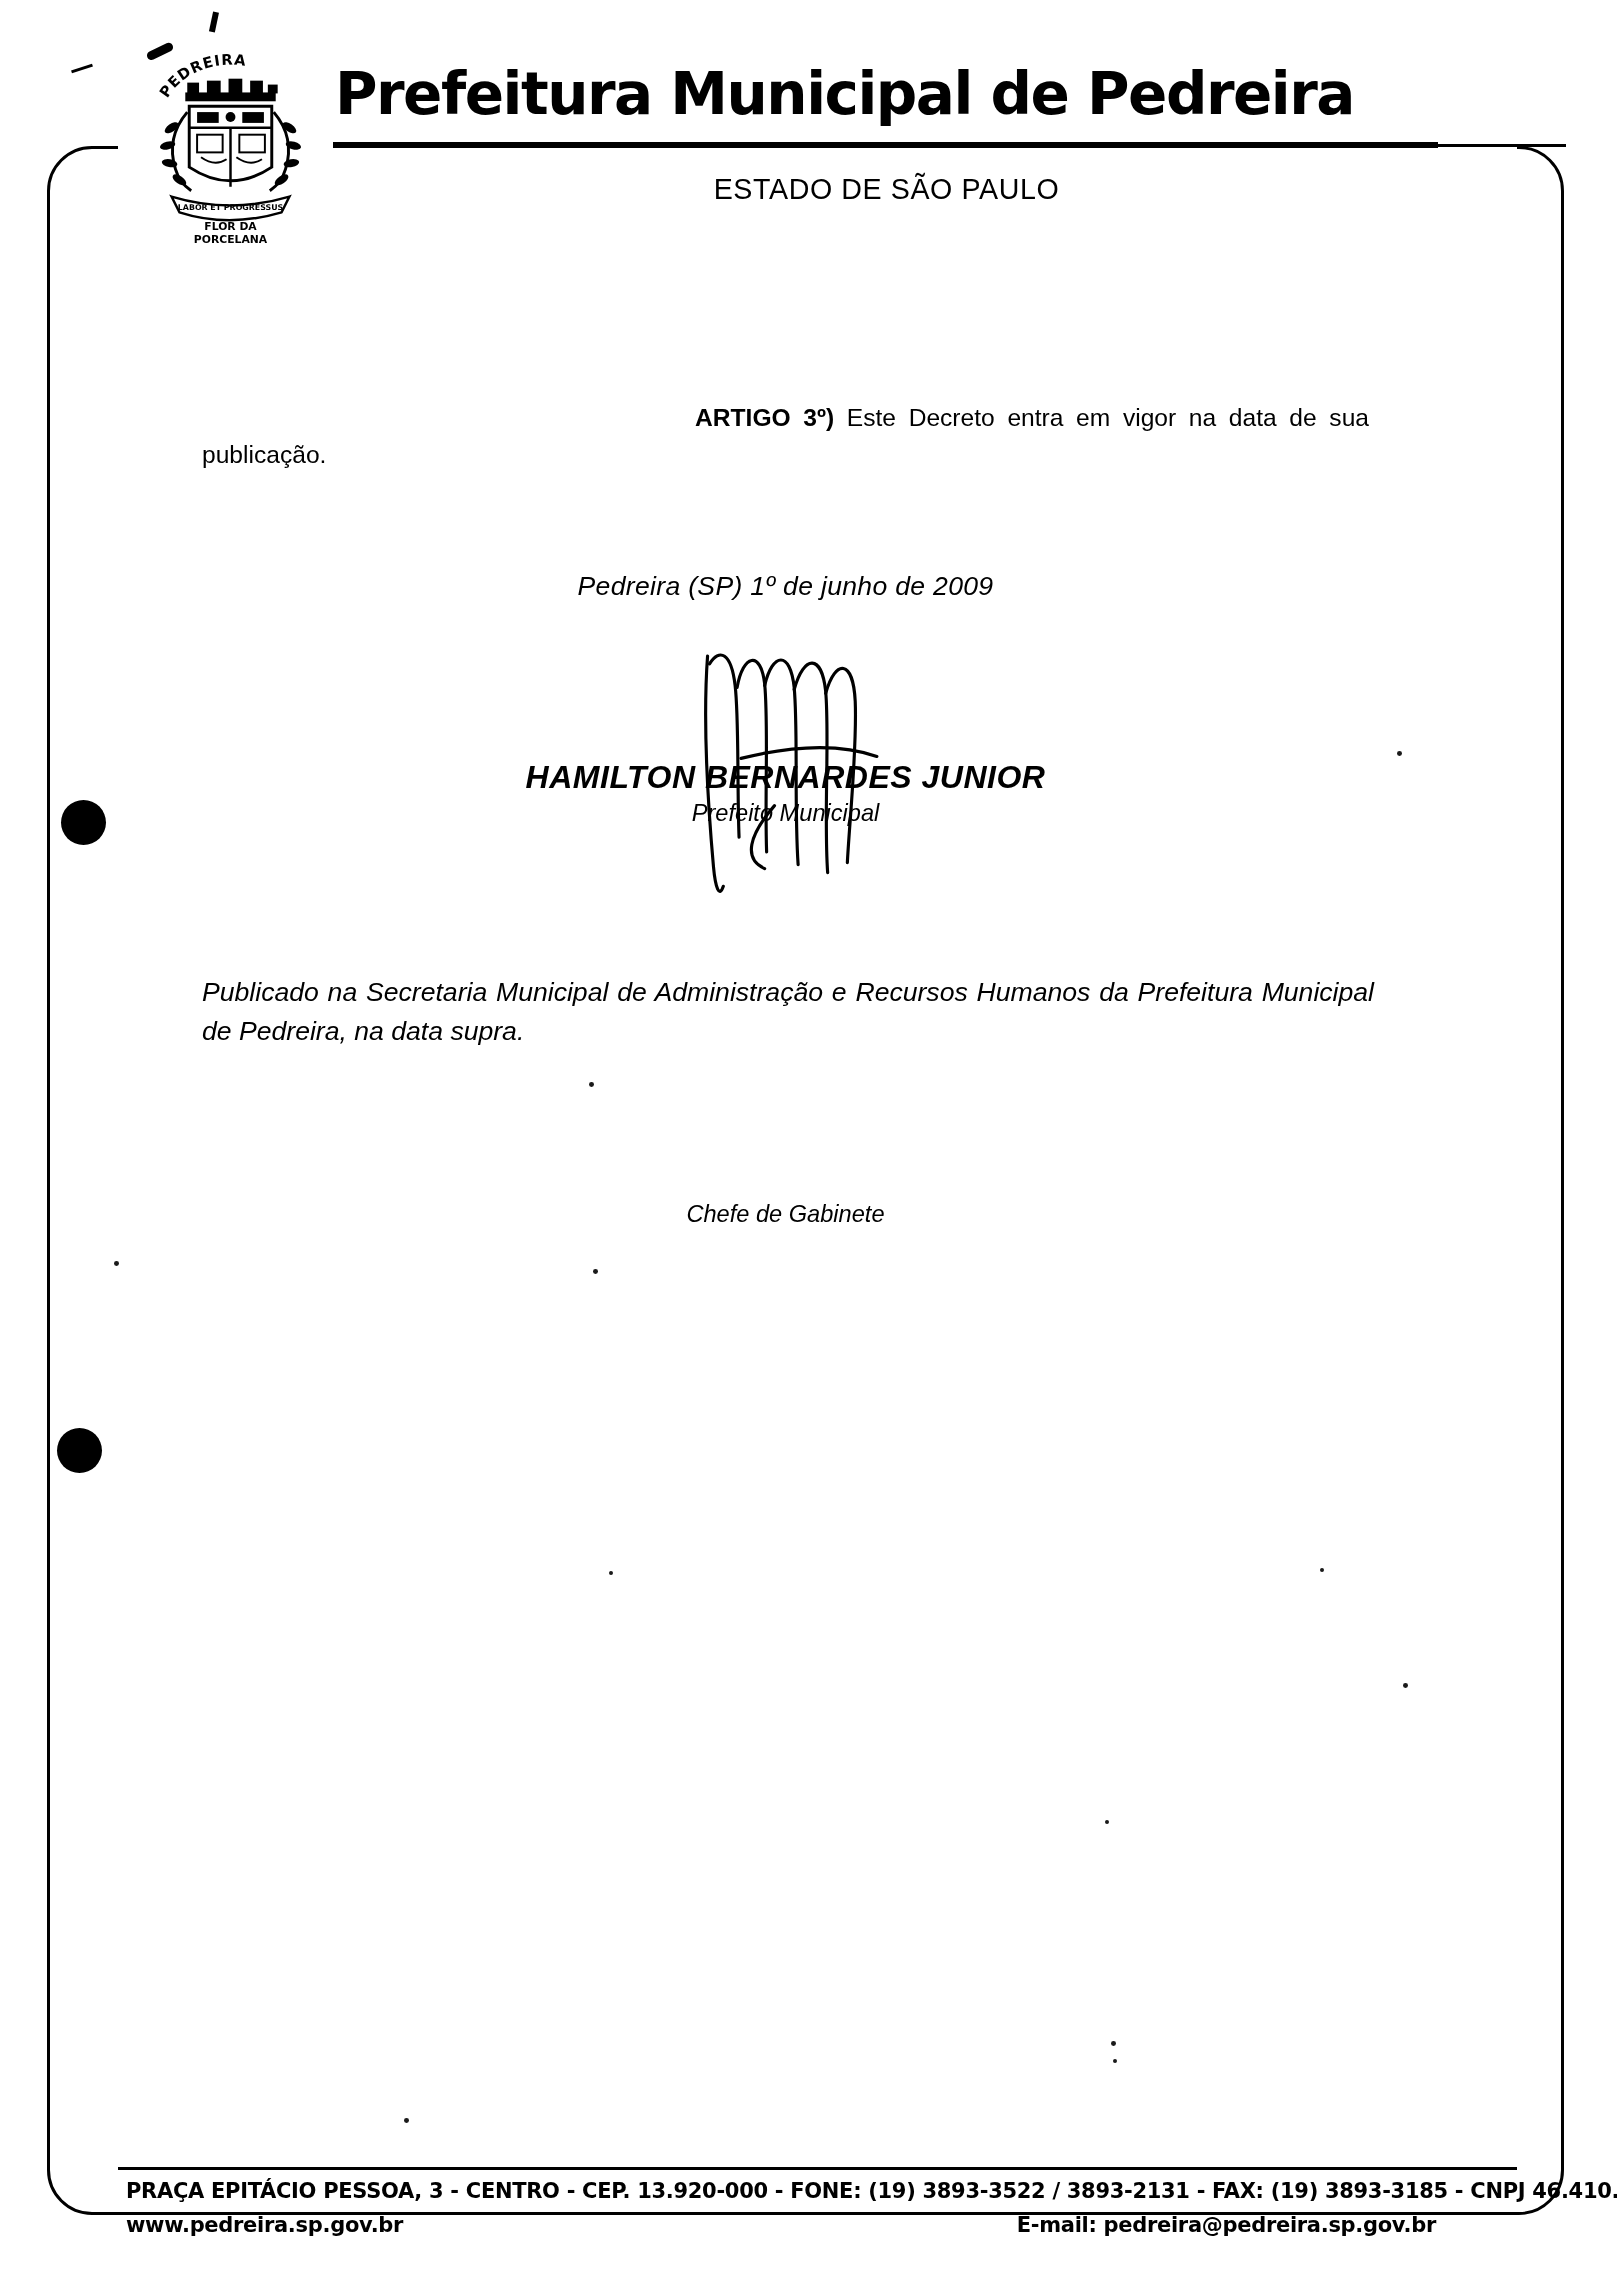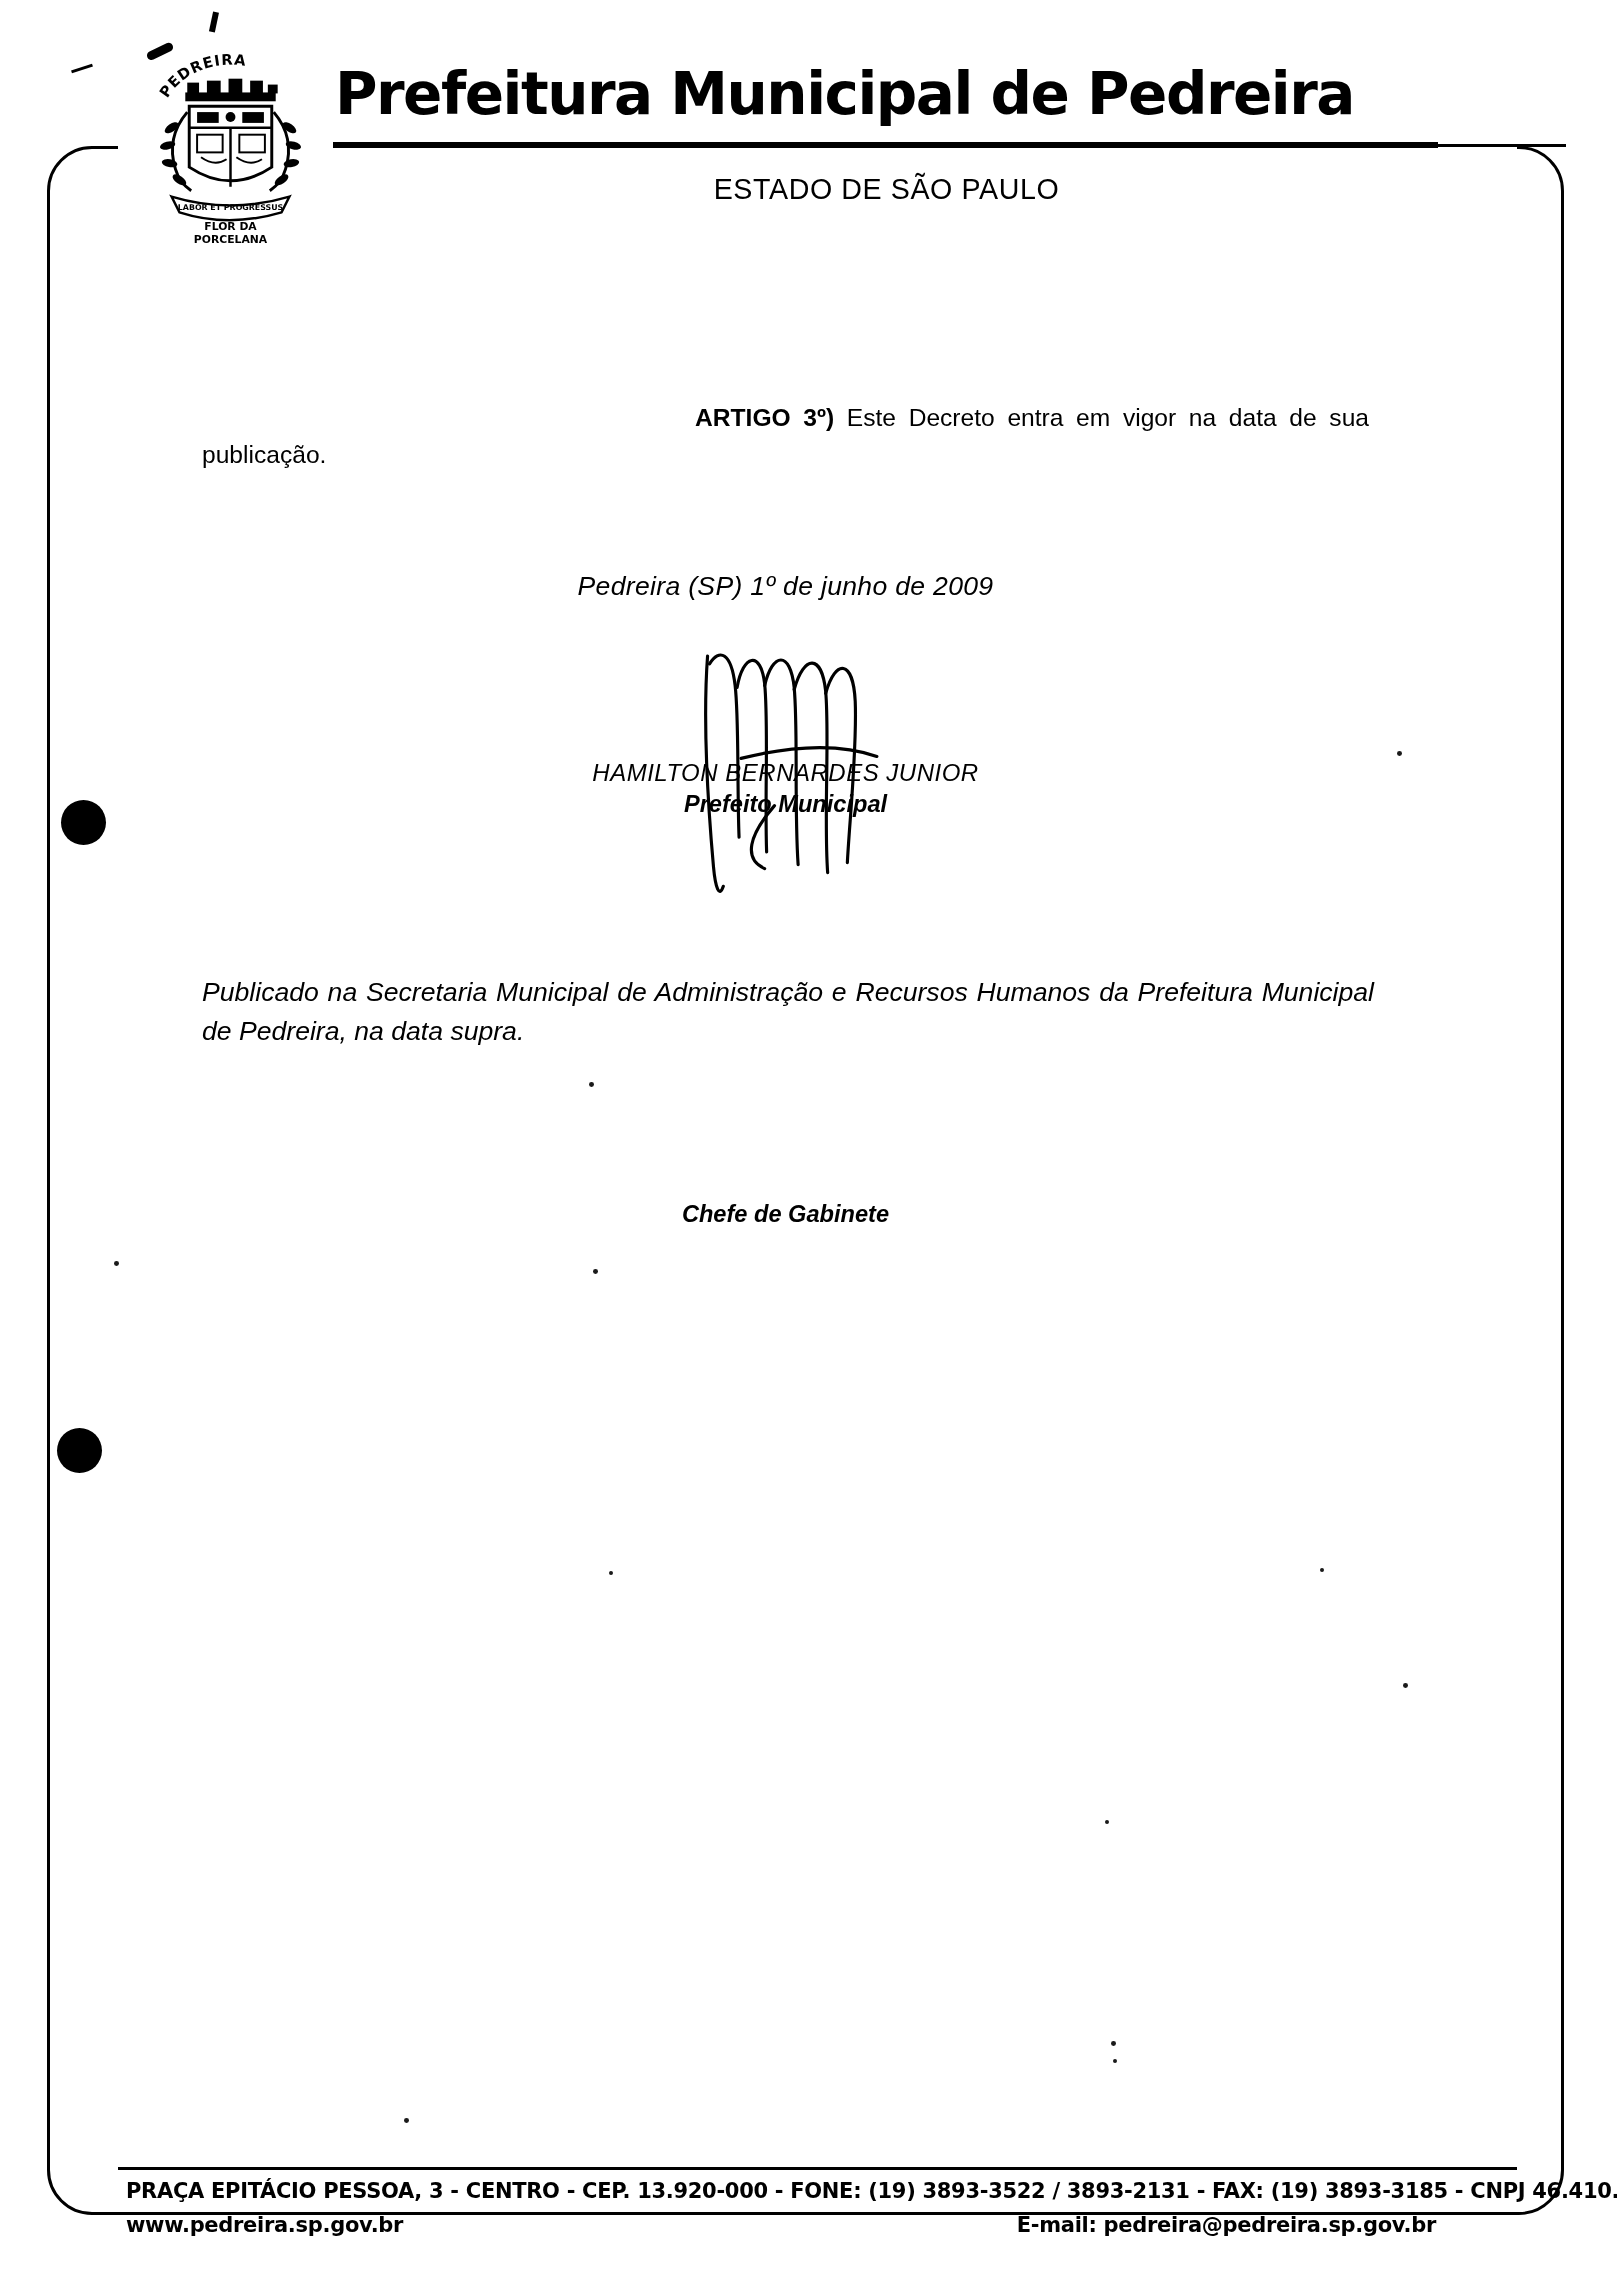--- a/index.html
+++ b/index.html
@@ -152,29 +152,29 @@
   }
 
   .sig-block-1 {
     position: absolute;
     left: 202px;
     top: 759px;
     width: 1167px;
     text-align: center;
   }
   .sig-name {
-    font-size: 24px;
+    font-size: 32px;
     font-style: italic;
-    font-weight: normal;
+    font-weight: bold;
     letter-spacing: 0.5px;
   }
   .sig-role {
     font-size: 23.6px;
     font-style: italic;
-    font-weight: bold;
+    font-weight: normal;
     margin-top: 3.9px;
   }
 
   
   .signature {
     position: absolute;
     left: 680px;
     top: 640px;
     width: 315px;
     height: 286px;

